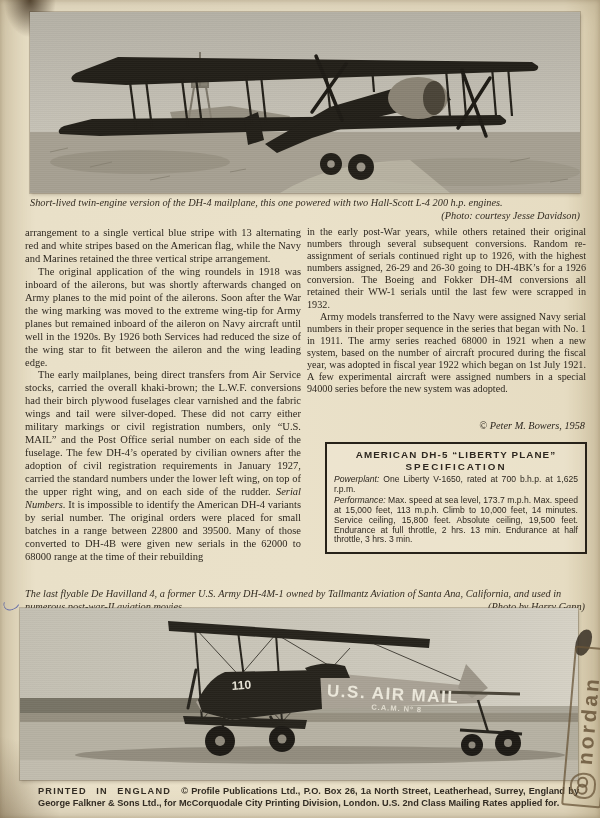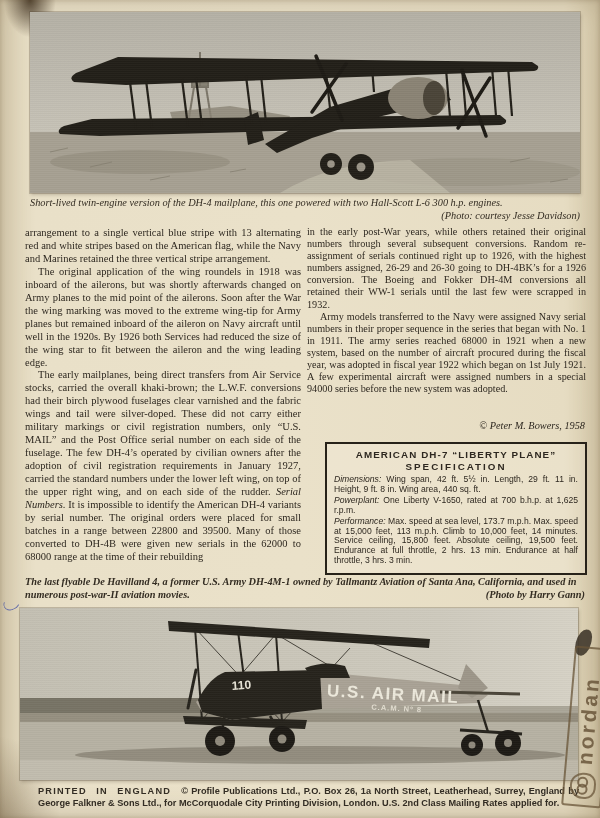--- a/index.html
+++ b/index.html
@@ -154,46 +154,45 @@
       </g>
 
       <g stroke="#837d6e" stroke-width="1.2" opacity="0.7">
         <path d="M20 140 l18 -4 M60 155 l22 -5 M120 168 l20 -4 M200 160 l16 -3 M480 150 l20 -4 M520 170 l18 -3"></path>
       </g>
     </svg>
     <div class="grain"></div>
   </div>
 
   <div class="caption" style="left:30px;top:197px;width:550px;">
-    <span>Short-lived twin-engine version of the DH-4 mailplane, this one powered with two Hall-Scott L-6 300 h.p. engines.</span>
+    <span>Short-lived twin-engine version of the DH-4 mailplane, this one powered with two Hall-Scott L-4 200 h.p. engines.</span>
     <span class="credit">(Photo: courtesy Jesse Davidson)</span>
   </div>
 
   <div class="col col-left">
     <p>arrangement to a single vertical blue stripe with 13 alternating red and white stripes based on the American flag, while the Navy and Marines retained the three vertical stripe arrangement.</p>
     <p class="ind">The original application of the wing roundels in 1918 was inboard of the ailerons, but was shortly afterwards changed on Army planes to the mid point of the ailerons.  Soon after the War the wing marking was moved to the extreme wing-tip for Army planes but remained inboard of the aileron on Navy aircraft until well in the 1920s.  By 1926 both Services had reduced the size of the wing star to fit between the aileron and the wing leading edge.</p>
     <p class="ind"><span>The early mailplanes, being direct transfers from Air Service stocks, carried the overall khaki-brown; the L.W.F. conversions had their birch plywood fuselages clear varnished and the fabric wings and tail were silver-doped.  These did not carry either military markings or civil registration numbers, only “U.S. MAIL” and the Post Office serial number on each side of the fuselage.  The few DH-4’s operated by civilian owners after the adoption of civil registration requirements in January 1927, carried the standard numbers under the lower left wing, on top of the upper right wing, and on each side of the rudder. </span><span class="it">Serial Numbers.</span><span> It is impossible to identify the American DH-4 variants by serial number.  The original orders were placed for small batches in a range between 22800 and 39500.  Many of those converted to DH-4B were given new serials in the 62000 to 68000 range at the time of their rebuilding</span></p>
   </div>
 
   <div class="col col-right">
     <p>in the early post-War years, while others retained their original numbers through several subsequent conversions.  Random re-assignment of serials continued right up to 1926, with the highest numbers assigned, 26-29 and 26-30 going to DH-4BK’s for a 1926 conversion.  The Boeing and Fokker DH-4M conversions all retained their WW-1 serials until the last few were scrapped in 1932.</p>
     <p class="ind">Army models transferred to the Navy were assigned Navy serial numbers in their proper sequence in the series that began with No. 1 in 1911.  The army series reached 68000 in 1921 when a new system, based on the number of aircraft procured during the fiscal year, was adopted in fiscal year 1922 which began on 1st July 1921.  A few experimental aircraft were assigned numbers in a special 94000 series before the new system was adopted.</p>
   </div>
 
   <div class="bowers">© Peter M. Bowers, 1958</div>
 
   <div class="specbox">
-    <div class="t1">AMERICAN DH-7 “LIBERTY PLANE”</div>
+    <div class="t1">AMERICAN DH-5 “LIBERTY PLANE”</div>
     <div class="t2">SPECIFICATION</div>
-    <p><span class="lbl">Dimensions:</span> <span>Wing span, 42 ft. 5½ in.  Length, 29 ft. 11 in. Height, 9 ft. 8 in.  Wing area, 440 sq. ft.</span></p>
     <p><span class="lbl">Powerplant:</span> <span>One Liberty V-1650, rated at 700 b.h.p. at 1,625 r.p.m.</span></p>
     <p><span class="lbl">Performance:</span> <span>Max. speed at sea level, 173.7 m.p.h.  Max. speed at 15,000 feet, 113 m.p.h.  Climb to 10,000 feet, 14 minutes.  Service ceiling, 15,800 feet.  Absolute ceiling, 19,500 feet.  Endurance at full throttle, 2 hrs. 13 min. Endurance at half throttle, 3 hrs. 3 min.</span></p>
   </div>
 
-  <div class="caption cap2" style="left:25px;top:576px;width:556px;height:26px;font-weight:bold;">
+  <div class="caption cap2" style="left:25px;top:588px;width:556px;height:26px;">
     <span>The last flyable De Havilland 4, a former U.S. Army DH-4M-1 owned by Tallmantz Aviation of Santa Ana, California, and used in numerous post-war-II aviation movies.</span>
     <span class="credit2">(Photo by Harry Gann)</span>
   </div>
 
   <div class="photo" style="left:20px;top:608px;width:558px;height:172px;">
     <svg width="558" height="172" viewBox="0 0 558 172">
       <defs>
         <linearGradient id="skyB" x1="0" y1="0" x2="1" y2="0">
           <stop offset="0" stop-color="#c3bfb2"></stop>
           <stop offset="0.75" stop-color="#cecabd"></stop>

